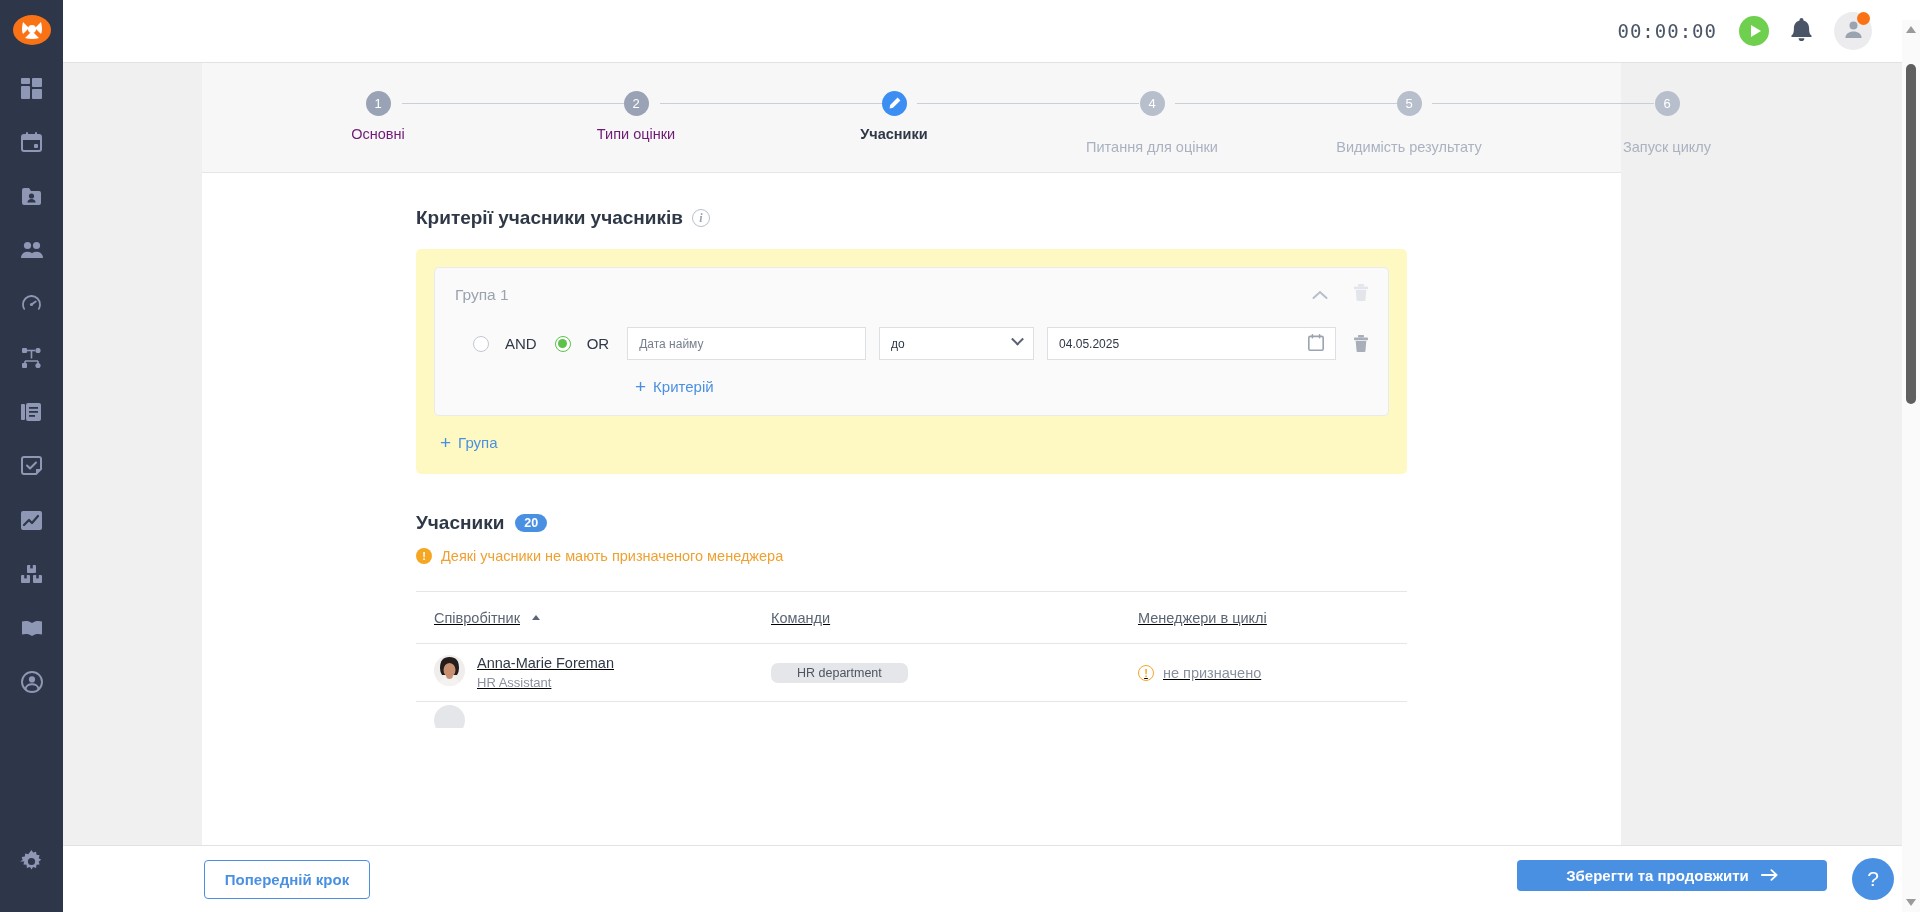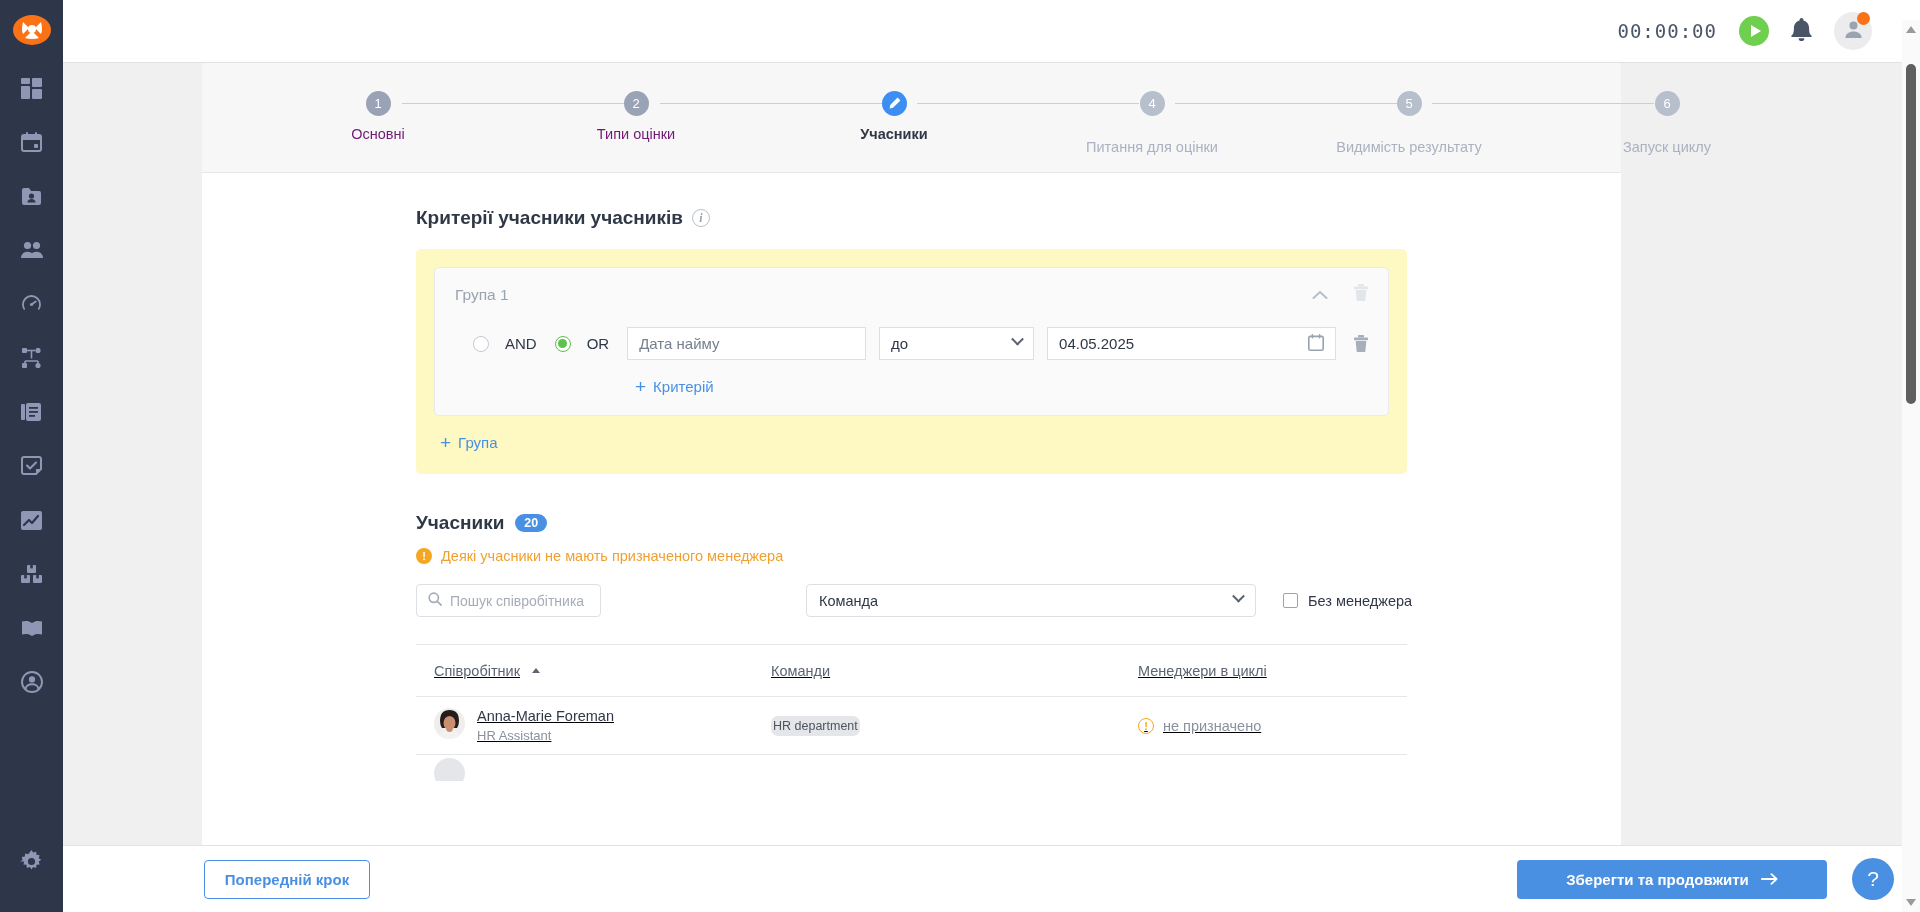--- a/index.html
+++ b/index.html
@@ -163,21 +163,21 @@
     display: flex; align-items: center; justify-content: center;
   }
   .radio.on { border-color: #5cc24a; }
   .radio.on::after {
     content: ""; width: 9px; height: 9px; border-radius: 50%; background: #5cc24a;
   }
 
   .fld {
     height: 33px; border: 1px solid #dcdfe4; border-radius: 0;
     background: #fff; display: flex; align-items: center;
-    padding: 12px 11px; font-size: 15px; color: #2f3847;
+    padding: 12px 11px; font-size: 12px; color: #2f3847;
   }
   #fld-field { width: 268px; color: #77808e; }
   #fld-op { width: 173px; justify-content: space-between; cursor: pointer; margin-left: 13px; }
   #fld-date { width: 325px; justify-content: space-between; margin-left: 13px; }
   .chev { width: 9px; height: 9px; border-right: 2px solid #5a6272; border-bottom: 2px solid #5a6272; transform: rotate(45deg) translate(-3px,-3px); }
   .trash-btn { margin-left: 18px; cursor: pointer; display:flex; }
 
   .add-link {
     display: inline-flex; align-items: center; gap: 7px;
     color: #4a90e2; font-size: 15px; cursor: pointer;
@@ -238,21 +238,21 @@
   .c2 { width: 367px; }
   .c3 { flex: 1; display: flex; align-items: center; gap: 9px; }
   .sort-arrow {
     width: 0; height: 0; border-left: 4px solid transparent; border-right: 4px solid transparent;
     border-bottom: 5px solid #5c6573;
   }
   .emp-name { font-size: 14.5px; color: #2f3847; line-height: 1.35; }
   .emp-role { font-size: 13px; color: #8a919e; line-height: 1.35; }
   .tag {
     display: inline-block; background: #e4e6ea; color: #4d5561;
-    font-size: 12.5px; border-radius: 7px; padding: 3px 2px;
+    font-size: 12.5px; border-radius: 7px; padding: 3px 26px;
   }
   .warn-ring {
     width: 16px; height: 16px; border-radius: 50%; border: 1.6px solid #f5a623;
     color: #f5a623; font-size: 11px; font-weight: bold;
     display: flex; align-items: center; justify-content: center;
   }
   .mgr-text { font-size: 14.5px; color: #8a919e; }
 
   
   #footer {
@@ -262,21 +262,21 @@
   }
   #btn-prev {
     position: absolute; left: 141px; top: 14px;
     width: 166px; height: 39px;
     border: 1px solid #4a90e2; border-radius: 4px; background: #fff;
     color: #4a90e2; font-size: 15px; font-weight: bold;
     display: flex; align-items: center; justify-content: center; cursor: pointer;
   }
   #btn-next {
     position: absolute; left: 1454px; top: 14px;
-    width: 310px; height: 39px;
+    width: 310px; height: 31px;
     background: #4a90e2; border-radius: 4px; color: #fff;
     font-size: 15px; font-weight: bold;
     display: flex; align-items: center; justify-content: center; gap: 12px; cursor: pointer;
   }
   #help-fab {
     position: absolute; right: 26px; bottom: 12px;
     width: 42px; height: 42px; border-radius: 50%;
     background: #4a90e2; color: #fff; font-size: 21px;
     display: flex; align-items: center; justify-content: center;
     cursor: pointer; z-index: 45;
@@ -589,41 +589,20 @@
         <div id="part-head">
           <span id="part-title">Учасники</span>
           <span id="part-badge">20</span>
         </div>
 
         <div id="warn-row">
           <span class="warn-circle">!</span>
           <span>Деякі учасники не мають призначеного менеджера</span>
         </div>
 
-        <div id="filters">
-          <div id="search-box">
-            <span>
-              <svg width="14" height="14" viewBox="0 0 14 14" fill="none" stroke="#a6adb8" stroke-width="1.7">
-                  <circle cx="5.8" cy="5.8" r="4.6"></circle>
-                  <path d="M9.3 9.3L13.2 13.2" stroke-linecap="round"></path>
-                </svg>
-            </span>
-            <input placeholder="Пошук співробітника" style="">
-          </div>
-
-          <div id="team-select">
-            <span>Команда</span>
-            <span class="chev"></span>
-          </div>
-
-          <div id="nomgr">
-            <span class="cbox"></span>
-            <span>Без менеджера</span>
-          </div>
-        </div>
 
         <div id="tbl">
           <div class="trow" id="thead">
             <div class="c1 th">
               <span>Співробітник</span>
               <span class="sort-arrow"></span>
             </div>
             <div class="c2 th">
               <span>Команди</span>
             </div>

